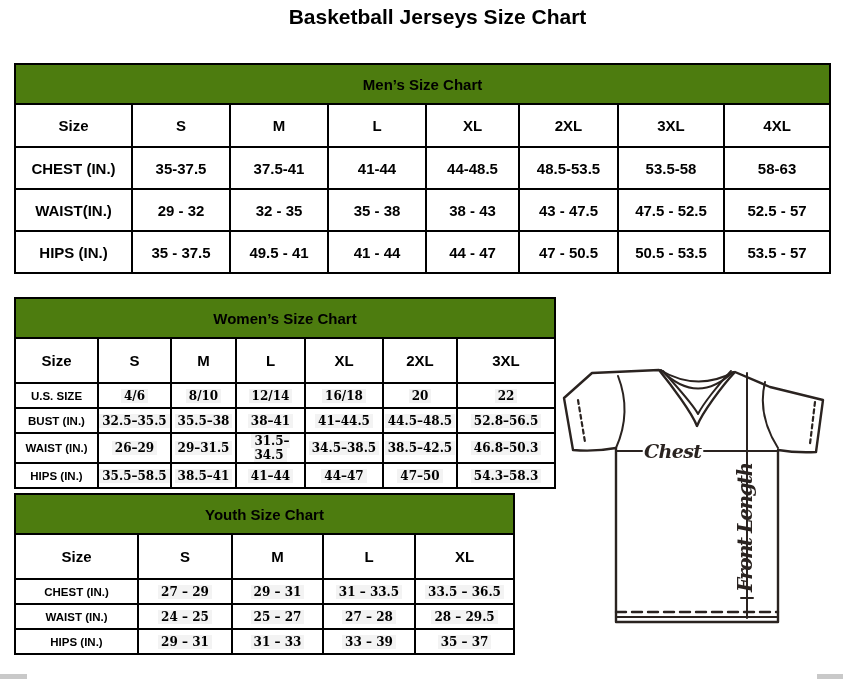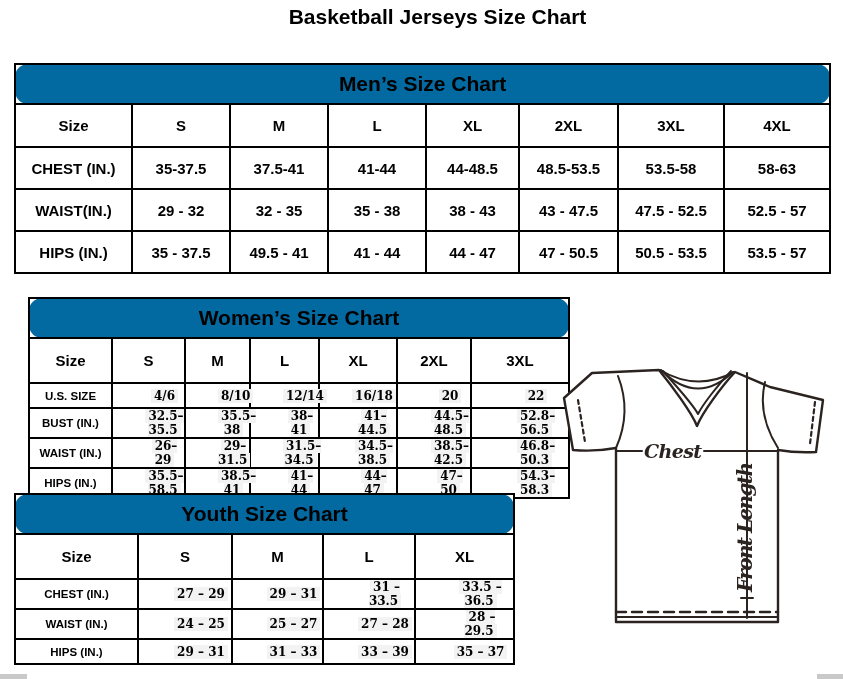--- a/index.html
+++ b/index.html
@@ -11,43 +11,43 @@
     position:absolute;top:5px;left:16px;width:100%;text-align:center;
     font-size:21px;font-weight:bold;
   }
   table.size-table{
     position:absolute;border-collapse:collapse;table-layout:fixed;background:#fff;
   }
   table.size-table th,table.size-table td{
     border:2px solid #000;text-align:center;vertical-align:middle;padding:0;
   }
   .title-row th{
-    background:#0369a1;font-size:21px;font-weight:bold;height:38px;border-radius:13px;
+    background:#4d7c0f;font-size:15px;font-weight:bold;height:38px;
   }
   .head-row th{font-size:15px;font-weight:bold;border-radius:11px;}
   
   #mens-table{left:14px;top:63px;width:815px;}
   #mens-table .head-row th{height:41px;}
   #mens-table .data-row th,#mens-table .data-row td{
     height:40px;font-size:15px;font-weight:bold;
   }
   
   .small-table{border:2px solid #000;}
   .small-table th,.small-table td{border-width:1px;}
   .small-table .title-row th{border-width:2px;}
   .small-table .head-row th{height:43px;}
   .small-table .data-row{height:25px;}
   .small-table .data-row th{
     font-size:11.5px;font-weight:bold;font-family:"Liberation Sans",sans-serif;
   }
   .small-table .data-row td{
-    font-size:12px;font-weight:bold;font-family:"DejaVu Serif",serif;padding-left:32px;
+    font-size:12px;font-weight:bold;font-family:"DejaVu Serif",serif;
   }
   .small-table .data-row td .hl{background:#f3f3f3;padding:0 3px;}
-  #womens-table{left:28px;top:297px;width:540px;}
+  #womens-table{left:14px;top:297px;width:540px;}
   #youth-table{left:14px;top:493px;width:499px;}
   
   #jersey-diagram{position:absolute;left:558px;top:360px;width:272px;height:270px;}
   .scroll-frag{position:absolute;height:5px;background:#c9c9c9;top:674px;}
   #scroll-frag-left{left:0;width:27px;}
   #scroll-frag-right{left:817px;width:26px;}
 </style>
 </head>
 <body>
 

